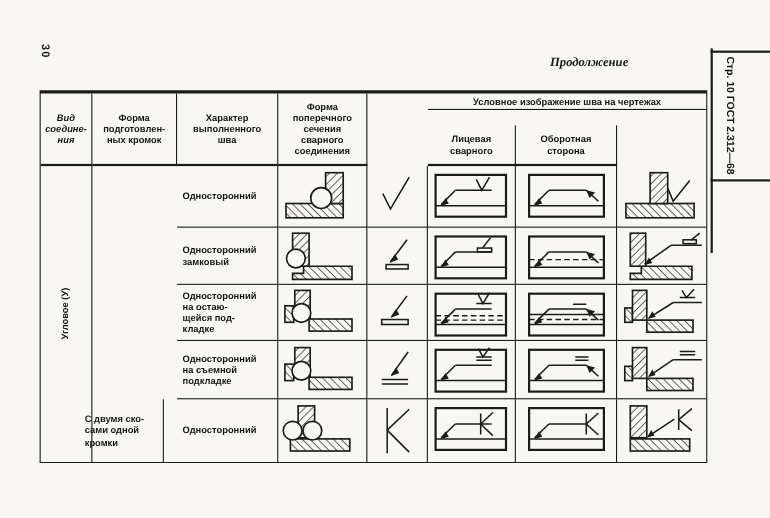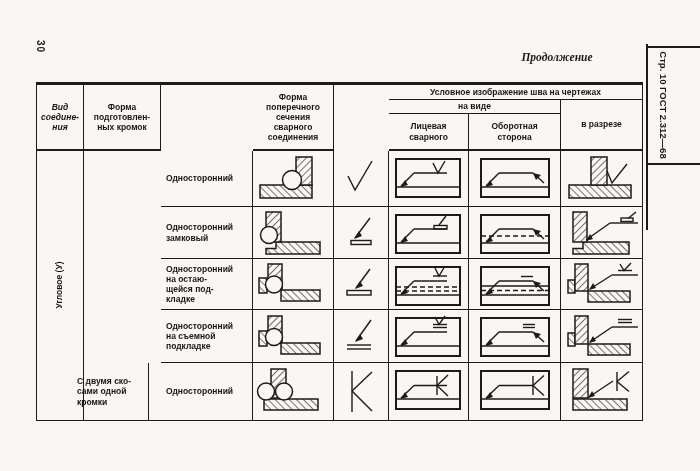--- a/index.html
+++ b/index.html
@@ -4,21 +4,21 @@
 <style>
   html,body{margin:0;padding:0;}
   .page{
     position:relative;width:700px;height:471px;background:#f8f7f3;
     font-family:"Liberation Sans",sans-serif;color:#181818;overflow:hidden;
   }
   .rot90{position:absolute;transform:rotate(90deg);transform-origin:center;}
   .rotm90{position:absolute;transform:rotate(-90deg);transform-origin:center;}
   .pgnum{font-size:10px;font-weight:bold;letter-spacing:1px;}
   .contin{
-    position:absolute;left:488px;top:51px;width:138px;text-align:center;
+    position:absolute;left:500px;top:51px;width:138px;text-align:left;
     font-family:"Liberation Serif",serif;font-style:italic;font-weight:bold;font-size:11.5px;
   }
   .margin-note{font-size:9.5px;font-weight:bold;white-space:nowrap;text-align:center;}
   .vline{position:absolute;background:#1b1b1b;}
   .hline{position:absolute;background:#1b1b1b;}
   .tbl{
     position:absolute;left:36px;top:82px;width:605px;height:335px;
     border:1.5px solid #1b1b1b;border-top-width:3px;box-sizing:content-box;
   }
   .c{
@@ -68,32 +68,33 @@
   <div class="rot90 margin-note" style="left:603px;top:99px;width:120px;height:12px;">Стр. 10 ГОСТ 2.312—68</div>
 
   <div class="tbl">
 
     <div class="c hdrB" style="left:0;top:0;width:47px;height:66px;font-style:italic;">Вид
 соедине-
 ния</div>
     <div class="c hdrB" style="left:47px;top:0;width:77px;height:66px;">Форма
 подготовлен-
 ных кромок</div>
+    <div class="c hdrB" style="left:124px;top:0;width:92px;height:66px;">Характер
+выполненного
+шва</div>
     <div class="c hdrB" style="left:216px;top:0;width:81px;height:66px;">Форма
 поперечного
 сечения
 сварного
 соединения</div>
     <div class="c noR" style="left:352px;top:0;width:253px;height:15px;">Условное изображение шва на чертежах</div>
-    <div class="c" style="left:352px;top:15px;width:172px;height:14px;">на виде</div>
     <div class="c hdrB" style="left:352px;top:29px;width:80px;height:37px;">Лицевая
 сварного</div>
     <div class="c hdrB" style="left:432px;top:29px;width:92px;height:37px;">Оборотная
 сторона</div>
-    <div class="c hdrB noR" style="left:524px;top:15px;width:81px;height:51px;">в разрезе</div>
 
     <div class="c noB" style="left:0;top:66px;width:47px;height:269px;">
       <span class="rotm90" style="width:110px;height:12px;left:-32px;top:128px;font-weight:bold;">Угловое (У)</span>
     </div>
     <div class="c left noB" style="left:35px;top:278px;width:77px;height:57px;">С двумя ско-
 сами одной
 кромки</div>
 
     <div class="c left" style="left:124px;top:66px;width:92px;height:56px;">Односторонний</div>
     <div class="c left" style="left:124px;top:122px;width:92px;height:52px;">Односторонний

